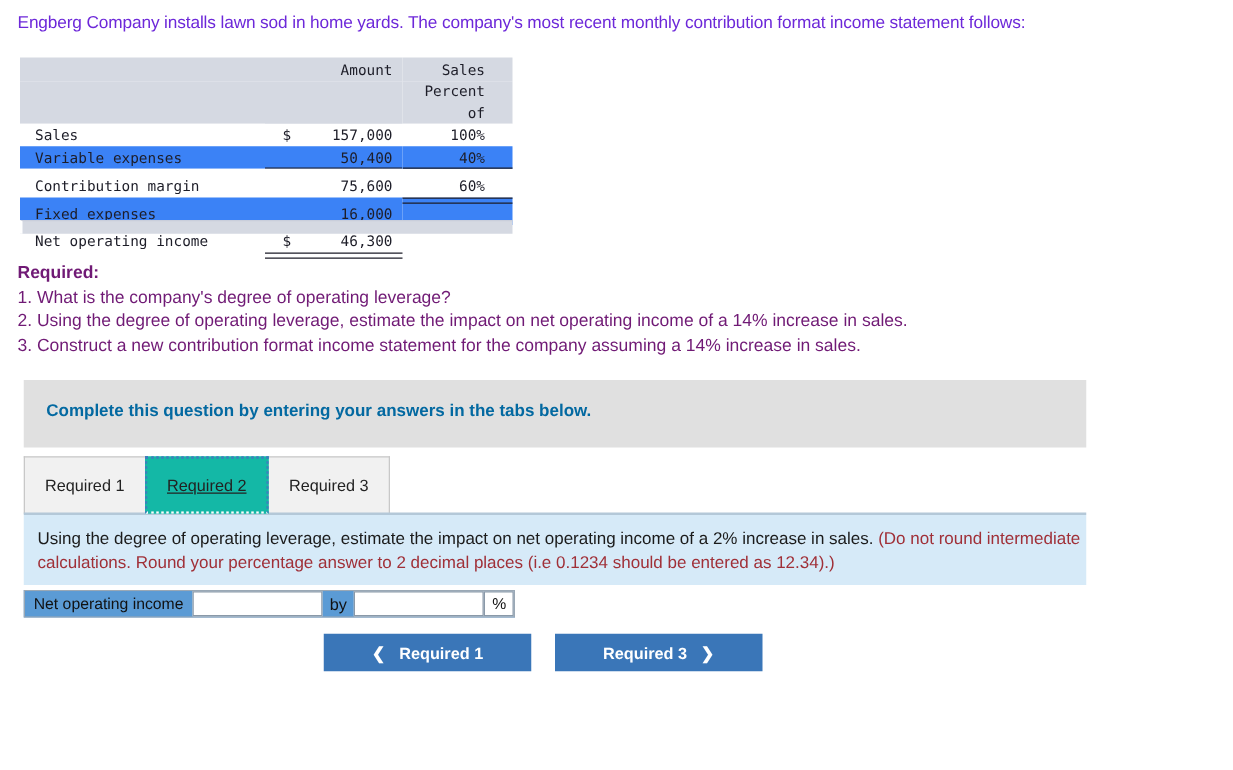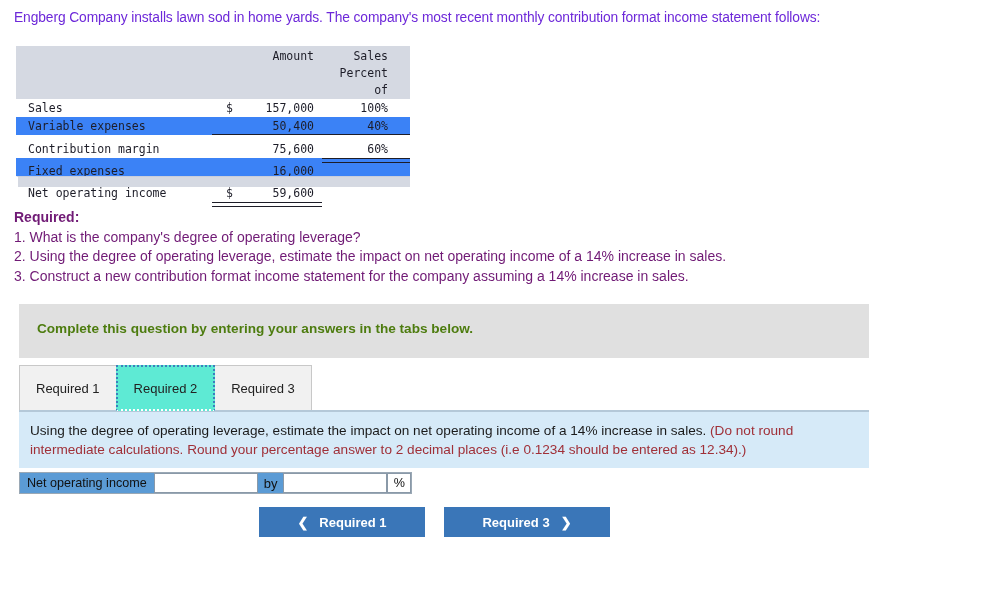--- a/index.html
+++ b/index.html
@@ -121,21 +121,21 @@
     width: 850px;
     height: 54px;
     background: #e0e0e0;
   }
   .gray-bar-text {
     position: absolute;
     left: 18px;
     top: 17px;
     font-size: 13.6px;
     font-weight: bold;
-    color: #4d7c0f;
+    color: #0369a1;
   }
 
   
   .tabs {
     position: absolute;
     left: 19px;
     top: 365px;
     height: 46px;
     display: flex;
     align-items: stretch;
@@ -146,25 +146,26 @@
     border-bottom: none;
     padding: 0 16px;
     display: flex;
     align-items: center;
     font-size: 13px;
     color: #222;
     margin-right: -1px;
     height: 46px;
   }
   .tab.active {
-    background: #5eead4;
+    background: #14b8a6;
     border: 2px dotted #3d7ebd;
     border-bottom: 2px dotted #ffffff;
     position: relative;
     z-index: 3;
+    text-decoration: underline;
   }
   .tab-underline {
     position: absolute;
     left: 19px;
     top: 410px;
     width: 850px;
     height: 2px;
     background: #b4c8d8;
   }
 
@@ -307,21 +308,21 @@
         <td class="c-pct u-double">60%</td>
       </tr>
       <tr class="alt r-fixed">
         <td class="c-label">Fixed expenses</td>
         <td class="c-amt u-single">16,000</td>
         <td class="c-pct"></td>
       </tr>
       <tr class="r-noi">
         <td class="c-label">Net operating income</td>
         <td class="c-amt dollar-cell u-double">
-          <span class="dsign">$</span><span>59,600</span>
+          <span class="dsign">$</span><span>46,300</span>
         </td>
         <td class="c-pct"></td>
       </tr>
     </tbody>
   </table>
 </div>
 <div class="stmt-footer"></div>
 
 <div class="required-block">
   <div class="req-head">Required:</div>
@@ -341,21 +342,21 @@
   <div class="tab active">
     <span>Required 2</span>
   </div>
   <div class="tab">
     <span>Required 3</span>
   </div>
 </div>
 <div class="tab-underline"></div>
 
 <div class="q-panel">
-  <div class="q-text"><span>Using the degree of operating leverage, estimate the impact on net operating income of a 14% increase in sales. </span><span class="q-red">(Do not round intermediate calculations. Round your percentage answer to 2 decimal places (i.e 0.1234 should be entered as 12.34).)</span></div>
+  <div class="q-text"><span>Using the degree of operating leverage, estimate the impact on net operating income of a 2% increase in sales. </span><span class="q-red">(Do not round intermediate calculations. Round your percentage answer to 2 decimal places (i.e 0.1234 should be entered as 12.34).)</span></div>
 </div>
 
 <div class="ans-row">
   <div class="ans-label">Net operating income</div>
   <input class="ans-input" type="text" placeholder="" style="">
   <div class="ans-mid">by</div>
   <input class="ans-input" type="text" placeholder="" style="">
   <div class="ans-pct">%</div>
 </div>
 

